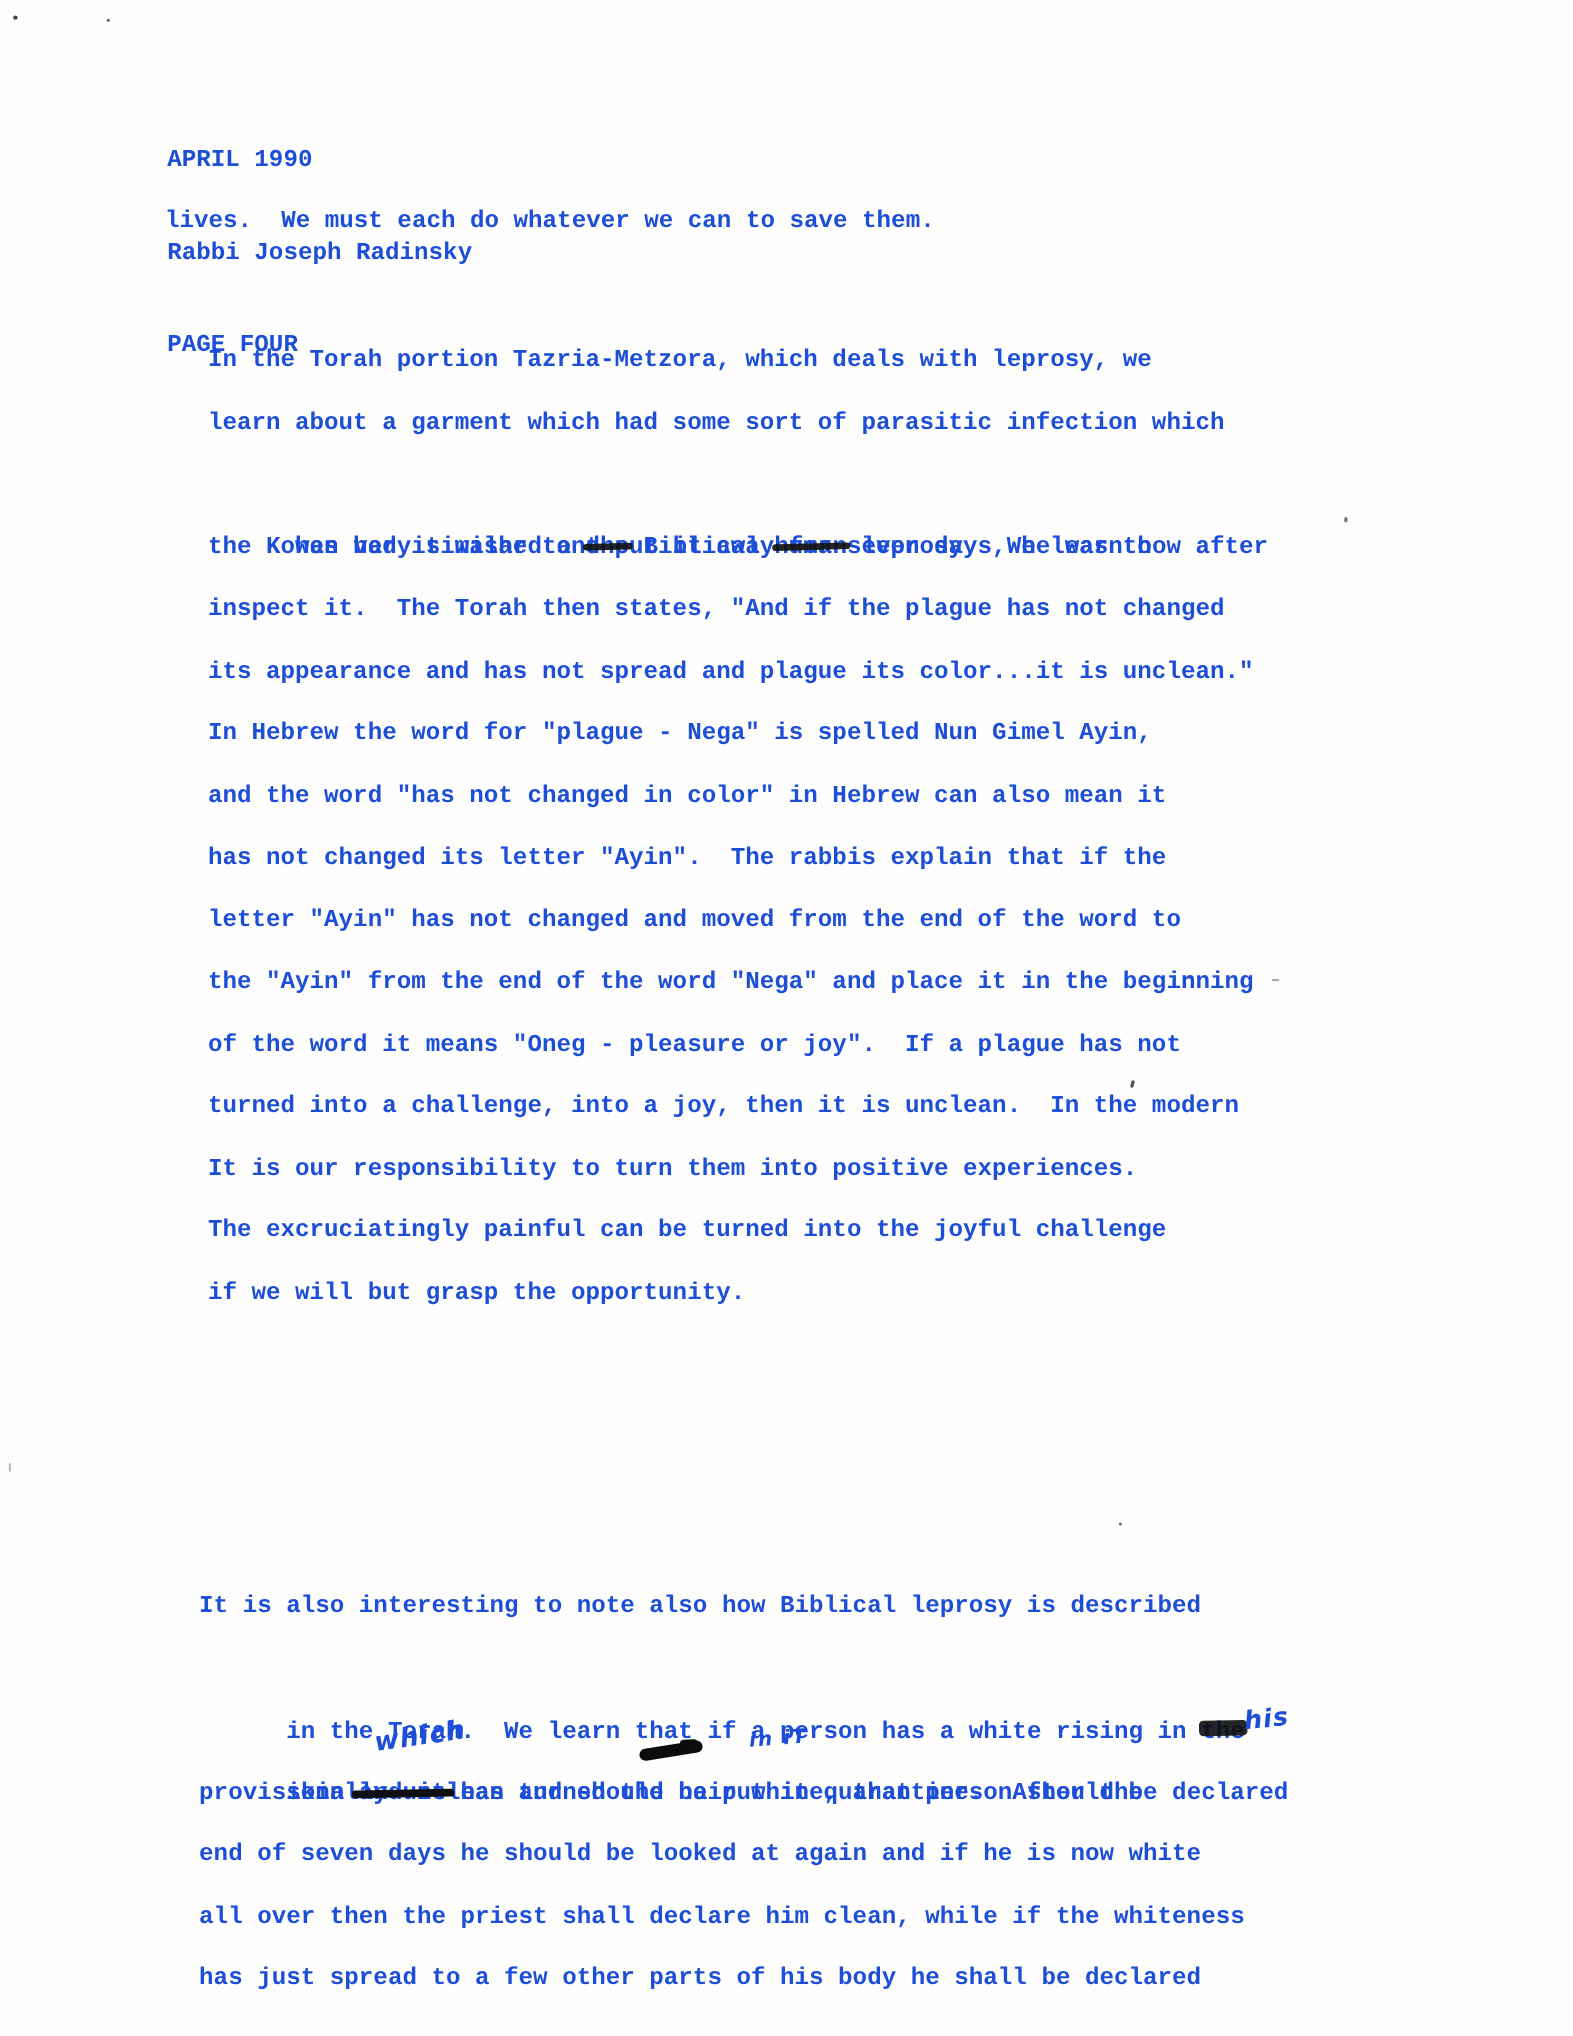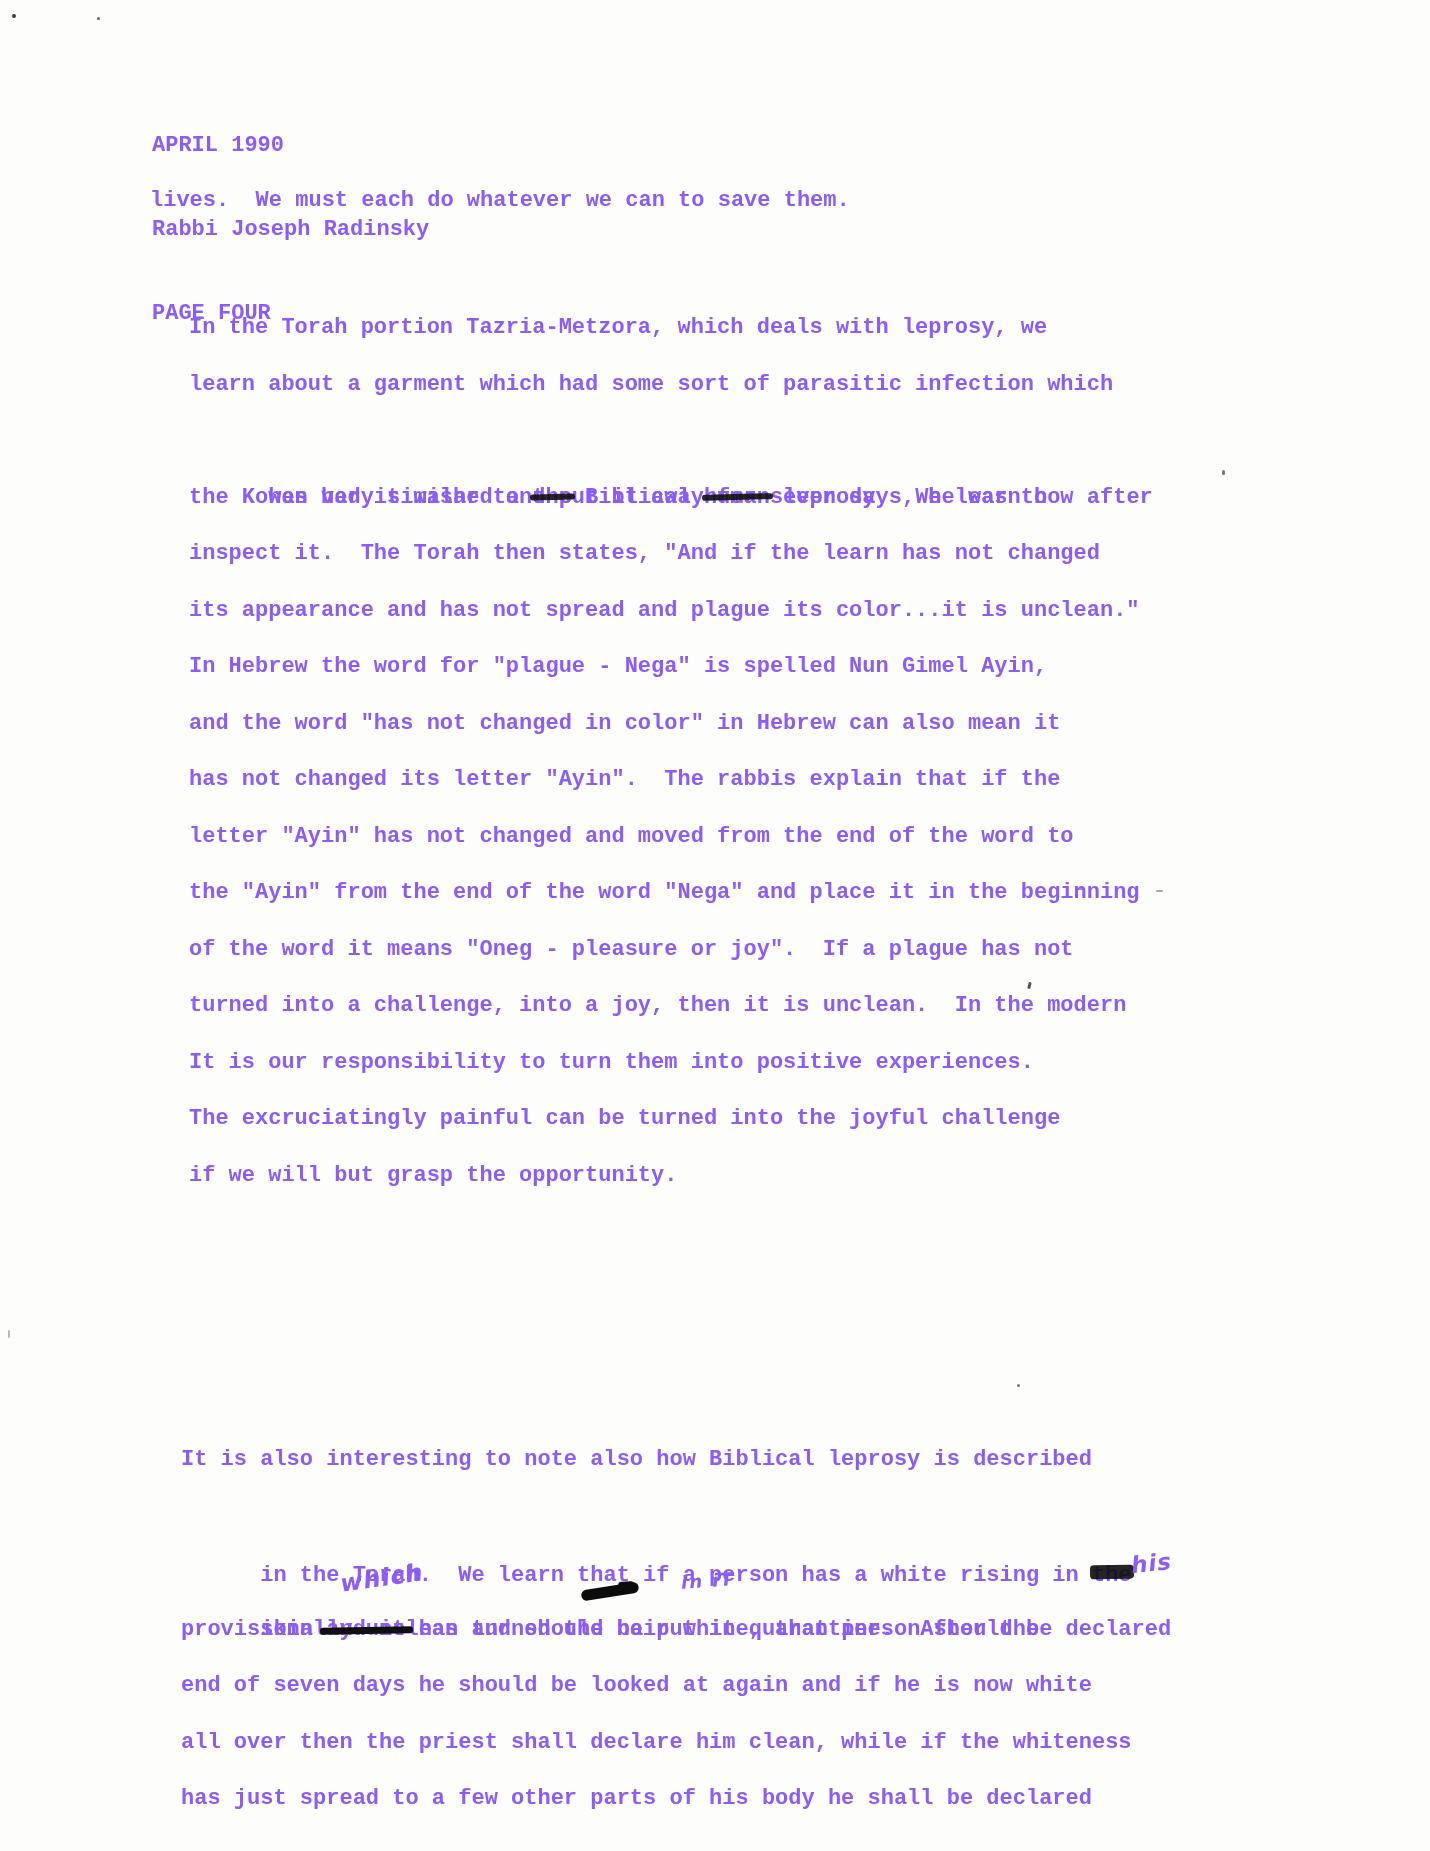--- a/index.html
+++ b/index.html
@@ -2,21 +2,21 @@
 <html><head>
 <meta charset="utf-8">
 <style>
   html,body{margin:0;padding:0;background:#e8e8e8;}
   .page{
     position:relative;
     width:1430px;height:1851px;
     background:#fdfdfc;
     overflow:hidden;
     font-family:"Liberation Mono","DejaVu Sans Mono",monospace;
-    color:#8b5cf6;
+    color:#1d4ed8;
     font-weight:bold;
   }
   .header{position:absolute;left:152px;top:76px;font-size:22px;line-height:28px;white-space:pre-wrap;}
   .intro{position:absolute;left:150px;top:188px;font-size:22px;white-space:pre-wrap;font-family:Liberation Mono, monospace;}
   .para{position:absolute;font-size:22px;margin-left:44px;}
   .para1{left:145px;top:300px;}
   .para2{left:137px;top:1432px;}
   .tline{height:56.5px;line-height:56.5px;white-space:pre-wrap;}
   .struck{position:relative;display:inline-block;}
   .struck::after{
@@ -89,21 +89,21 @@
 
   <div class="intro">lives.  We must each do whatever we can to save them.</div>
 
   <div class="para para1">
     <div class="tline">In the Torah portion Tazria-Metzora, which deals with leprosy, we</div>
     <div class="tline">learn about a garment which had some sort of parasitic infection which</div>
     <div class="tline">
       <span>was very similar to </span><span class="struck">the</span><span> Biblical </span><span class="struck">human</span><span> leprosy.  We learn how after</span>
     </div>
     <div class="tline">the Kohen had it washed and put it away for seven days, he was to</div>
-    <div class="tline">inspect it.  The Torah then states, "And if the learn has not changed</div>
+    <div class="tline">inspect it.  The Torah then states, "And if the plague has not changed</div>
     <div class="tline">its appearance and has not spread and plague its color...it is unclean."</div>
     <div class="tline">In Hebrew the word for "plague - Nega" is spelled Nun Gimel Ayin,</div>
     <div class="tline">and the word "has not changed in color" in Hebrew can also mean it</div>
     <div class="tline">has not changed its letter "Ayin".  The rabbis explain that if the</div>
     <div class="tline">letter "Ayin" has not changed and moved from the end of the word to</div>
     <div class="tline">the "Ayin" from the end of the word "Nega" and place it in the beginning</div>
     <div class="tline">of the word it means "Oneg - pleasure or joy".  If a plague has not</div>
     <div class="tline">turned into a challenge, into a joy, then it is unclean.  In the modern</div>
     <div class="tline">It is our responsibility to turn them into positive experiences.</div>
     <div class="tline">The excruciatingly painful can be turned into the joyful challenge</div>

